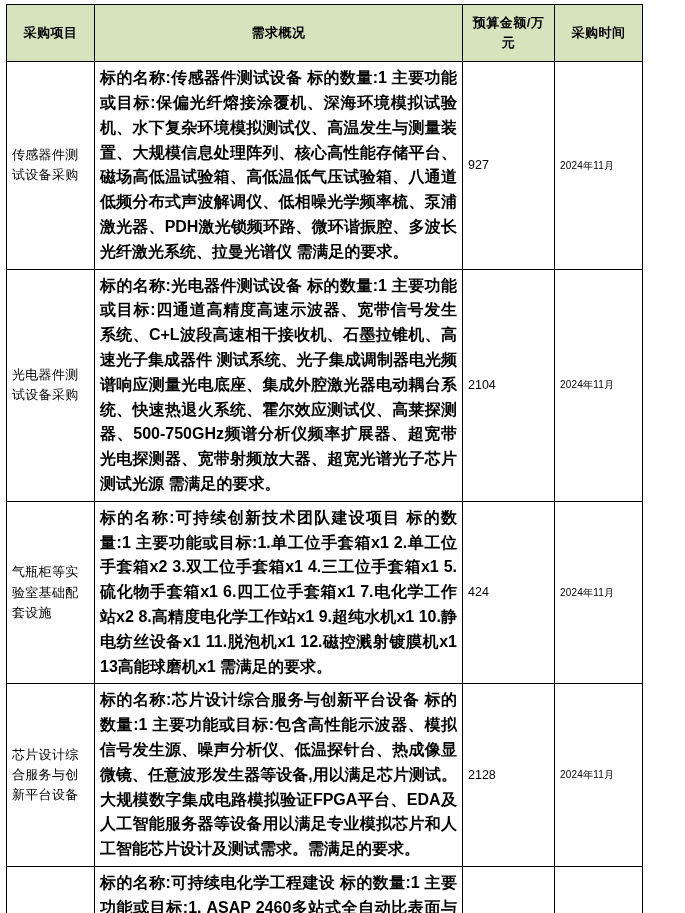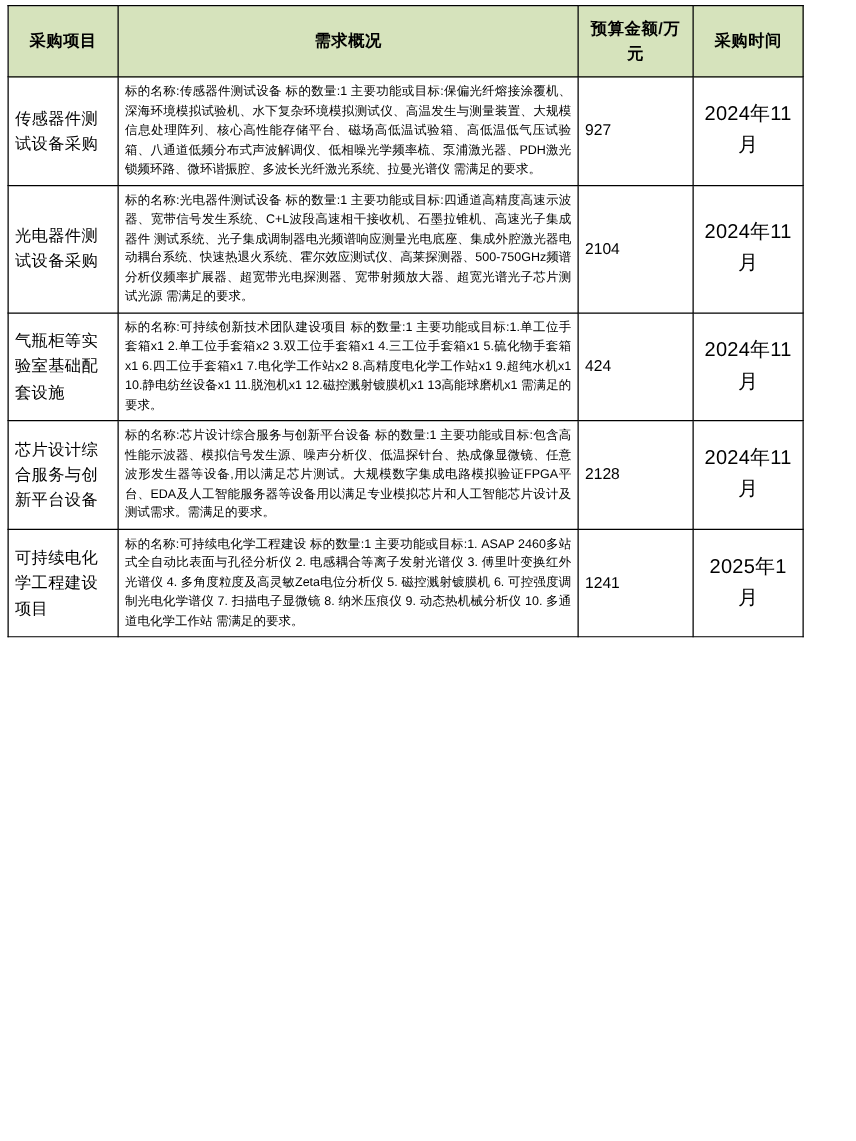--- a/index.html
+++ b/index.html
@@ -43,28 +43,28 @@
   .col-budget { width: 92px; }
   .col-time   { width: 88px; }
 
   td.cell-item {
     font-size: 13px;
     letter-spacing: 0.3px;
   }
   td.cell-desc {
     text-align: justify;
     text-justify: inter-ideograph;
-    font-size: 10px;
+    font-size: 16px;
+    font-weight: bold;
   }
   td.cell-budget {
     font-size: 12.5px;
   }
   td.cell-time {
-    text-align: center;
-    font-size: 16px;
+    font-size: 10px;
     letter-spacing: 0.2px;
   }
 </style>
 </head>
 <body>
 
 <div class="table-wrap">
   <table class="procurement">
     <colgroup>
       <col class="col-item">

